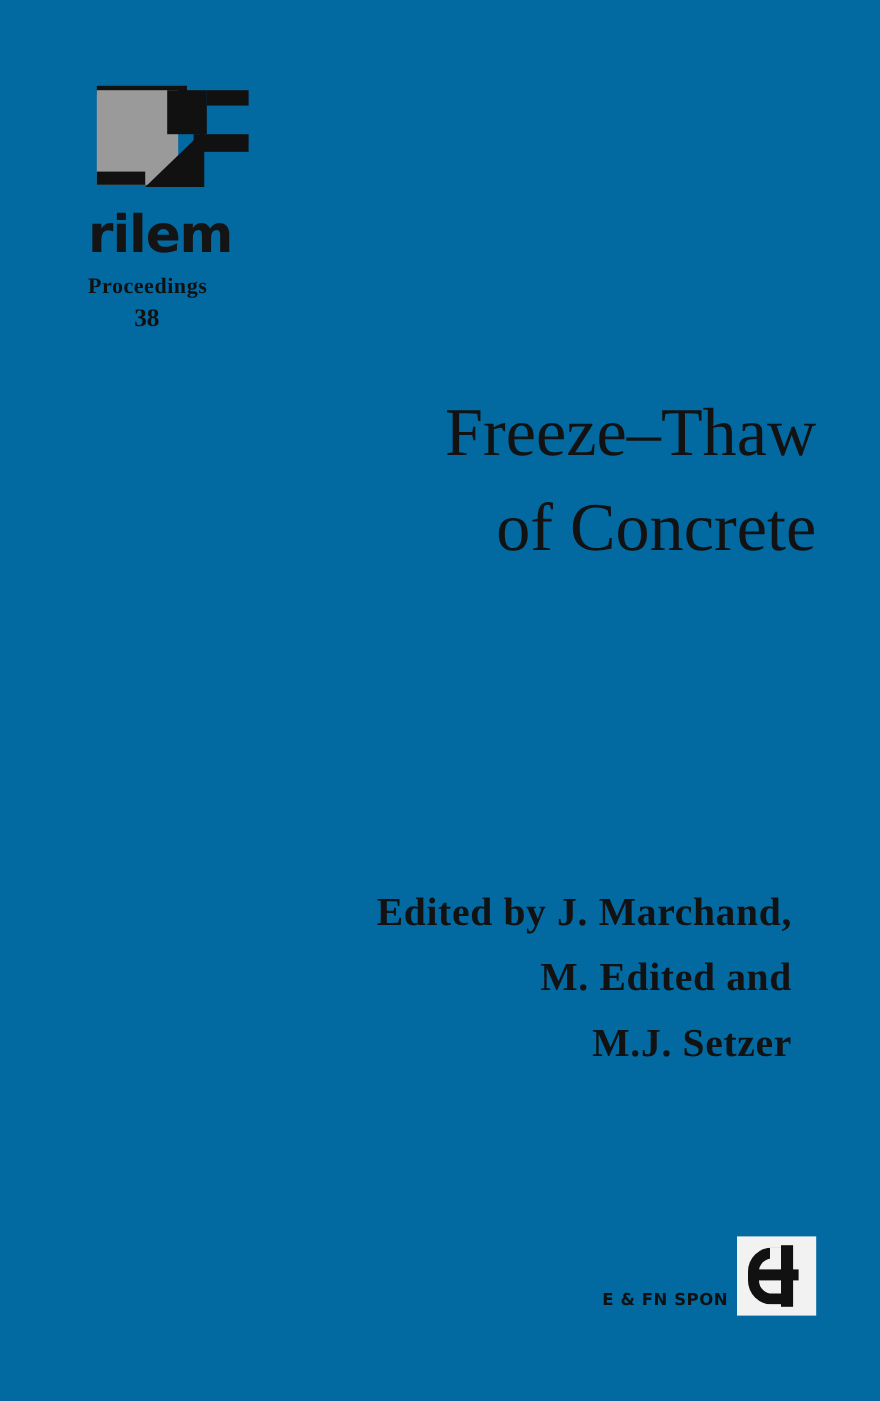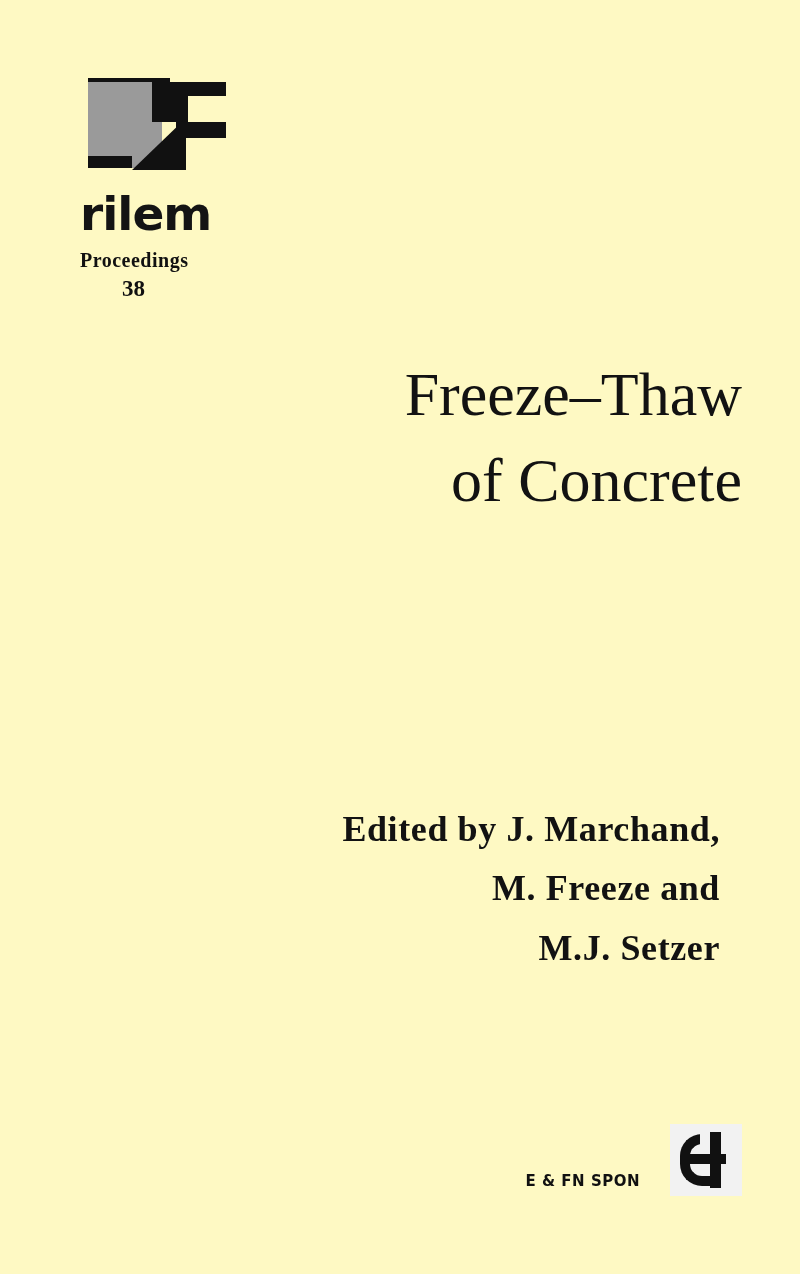--- a/index.html
+++ b/index.html
@@ -10,21 +10,21 @@
     width: 800px;
     height: 1274px;
     background: #0d48a0;
     font-family: "Liberation Serif", serif;
     overflow: hidden;
     position: relative;
   }
   .cover {
     position: absolute;
     inset: 0;
-    background: #fef9c3;
+    background: #0369a1;
   }
   
   .logo-block {
     position: absolute;
     left: 80px;
     top: 60px;
     width: 160px;
   }
   .logo-mark {
     position: relative;
@@ -151,21 +151,21 @@
     letter-spacing: 0.6px;
   }
 
   
   .publisher {
     position: absolute;
     right: 58px;
     bottom: 78px;
     display: flex;
     align-items: flex-end;
-    gap: 30px;
+    gap: 8px;
     justify-content: space-between;
   }
   .pub-name {
     font-family: "DejaVu Sans", sans-serif;
     font-weight: bold;
     font-size: 15px;
     letter-spacing: 0.5px;
     color: #111;
     padding-bottom: 6px;
     white-space: nowrap;
@@ -232,21 +232,21 @@
     <div class="logo-num">38</div>
   </div>
 
   <div class="title">
     <span class="ln">Freeze–Thaw</span>
     <span class="ln">of Concrete</span>
   </div>
 
   <div class="editors">
     <span class="ln">Edited by J. Marchand,</span>
-    <span class="ln">M. Freeze and</span>
+    <span class="ln">M. Edited and</span>
     <span class="ln">M.J. Setzer</span>
   </div>
 
   <div class="publisher">
     <div class="pub-name">E &amp; FN SPON</div>
     <div class="pub-mark">
       <div class="c-shape"></div>
       <div class="c-gap"></div>
       <div class="bar-v"></div>
       <div class="bar-h"></div>

